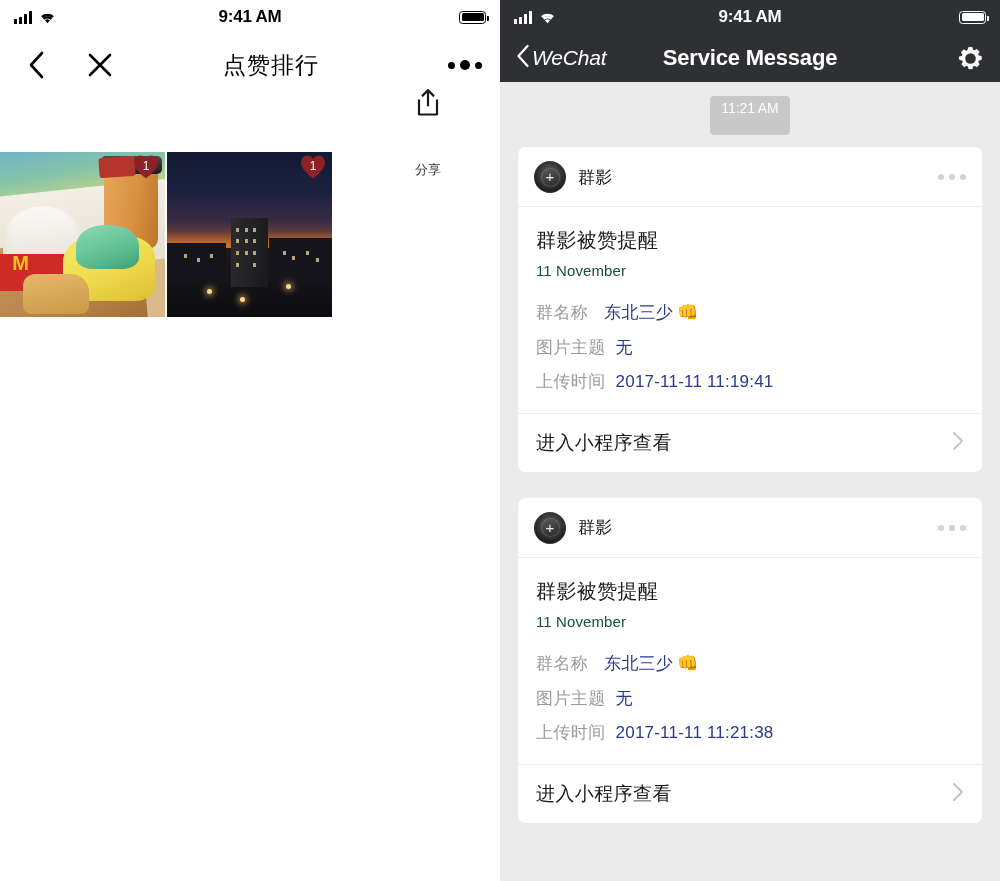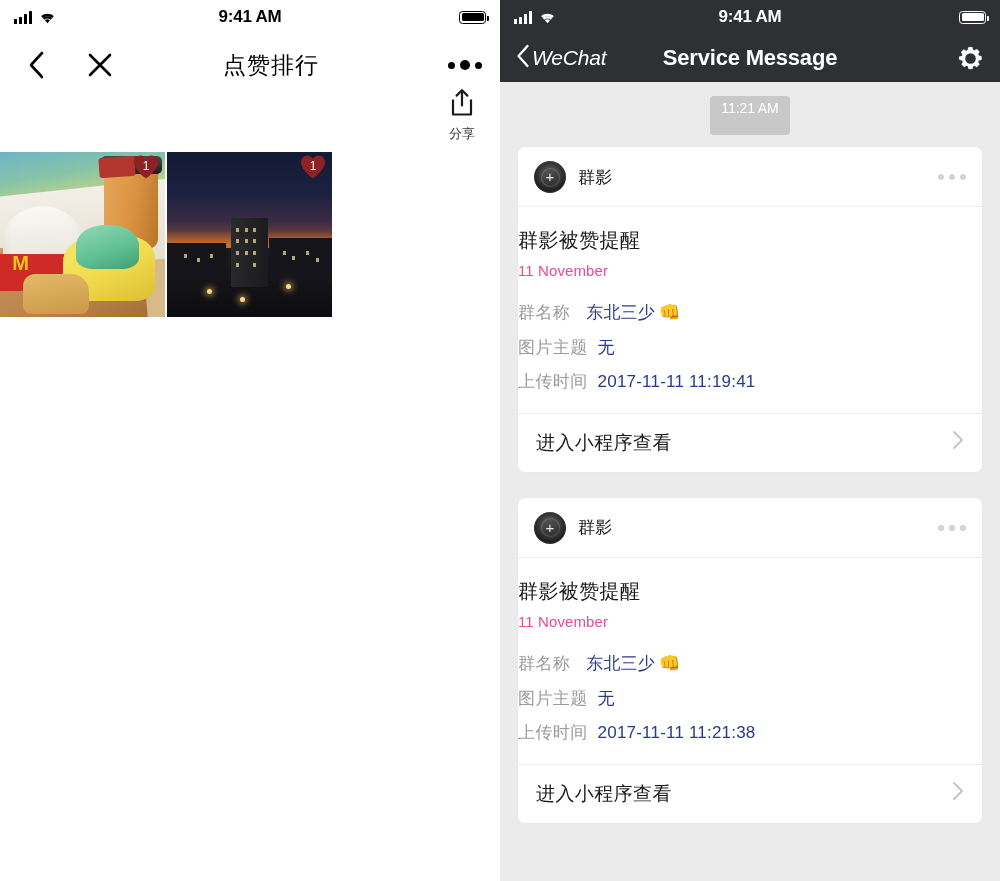--- a/index.html
+++ b/index.html
@@ -57,21 +57,21 @@
     padding-left:42px;
   }
   .lp-dots { margin-left:auto; display:flex; align-items:center; gap:5px; }
   .lp-dots i { display:block; background:#000; border-radius:50%; }
   .lp-dots i:nth-child(1){width:7px;height:7px}
   .lp-dots i:nth-child(2){width:10px;height:10px}
   .lp-dots i:nth-child(3){width:7px;height:7px}
 
   .share-btn {
     position:absolute; right:25px; top:88px; width:60px;
-    display:flex; flex-direction:column; align-items:flex-end; cursor:pointer;
+    display:flex; flex-direction:column; align-items:flex-start; cursor:pointer;gap:36px;
   }
   .share-label { font-size:13px; color:#3b3b3b; margin-top:3px; }
 
   
   .photo-grid {
     position:absolute; left:0; top:152px; display:flex; gap:2px;
   }
   .photo {
     position:relative; width:165px; height:165px; overflow:hidden;
   }
@@ -236,42 +236,42 @@
   .avatar .plus {
     position:relative; z-index:2; color:#e8e8e8; font-size:15px;
     line-height:1; font-weight:400; margin-top:-1px;
   }
   .card-account {
     font-size:17px; color:#1a1a1a; margin-left:12px; letter-spacing:.3px;
   }
   .card-dots { margin-left:auto; display:flex; gap:5px; cursor:pointer; }
   .card-dots i { width:6px; height:6px; border-radius:50%; background:#d2d2d4; display:block; }
 
-  .card-body { padding:20px 0 4px; }
+  .card-body { padding:20px 18px 4px; }
   .card-title {
     font-size:20px; color:#1a1a1a; letter-spacing:.4px; font-weight:400;
   }
   .card-date {
-    font-size:15px; color:#ec4899; margin-top:8px; letter-spacing:.1px;
+    font-size:15px; color:#14532d; margin-top:8px; letter-spacing:.1px;
   }
   .detail-list { margin-top:22px; padding-bottom:14px; }
   .detail-row {
     display:flex; align-items:center; margin-bottom:10px; font-size:17px;
     line-height:1.45;
   }
   .detail-row:last-child { margin-bottom:0; }
   .detail-label { color:#9b9b9b; letter-spacing:.4px; white-space:nowrap; }
   .detail-value {
     color:#2b3a8c; margin-left:10px; letter-spacing:.2px; white-space:nowrap;
   }
   .detail-row.wide .detail-value { margin-left:16px; }
 
   .card-foot {
     border-top:1px solid #ededed; padding:16px 18px;
-    display:flex; align-items:flex-start; cursor:pointer;
+    display:flex; align-items:center; cursor:pointer;
   }
   .foot-label { font-size:19px; color:#1a1a1a; letter-spacing:.4px; }
   .foot-chevron { margin-left:auto; }
 
   .fist { display:inline-block; margin-left:4px; }
 </style>
 </head>
 <body>
 
 <div class="screen">

